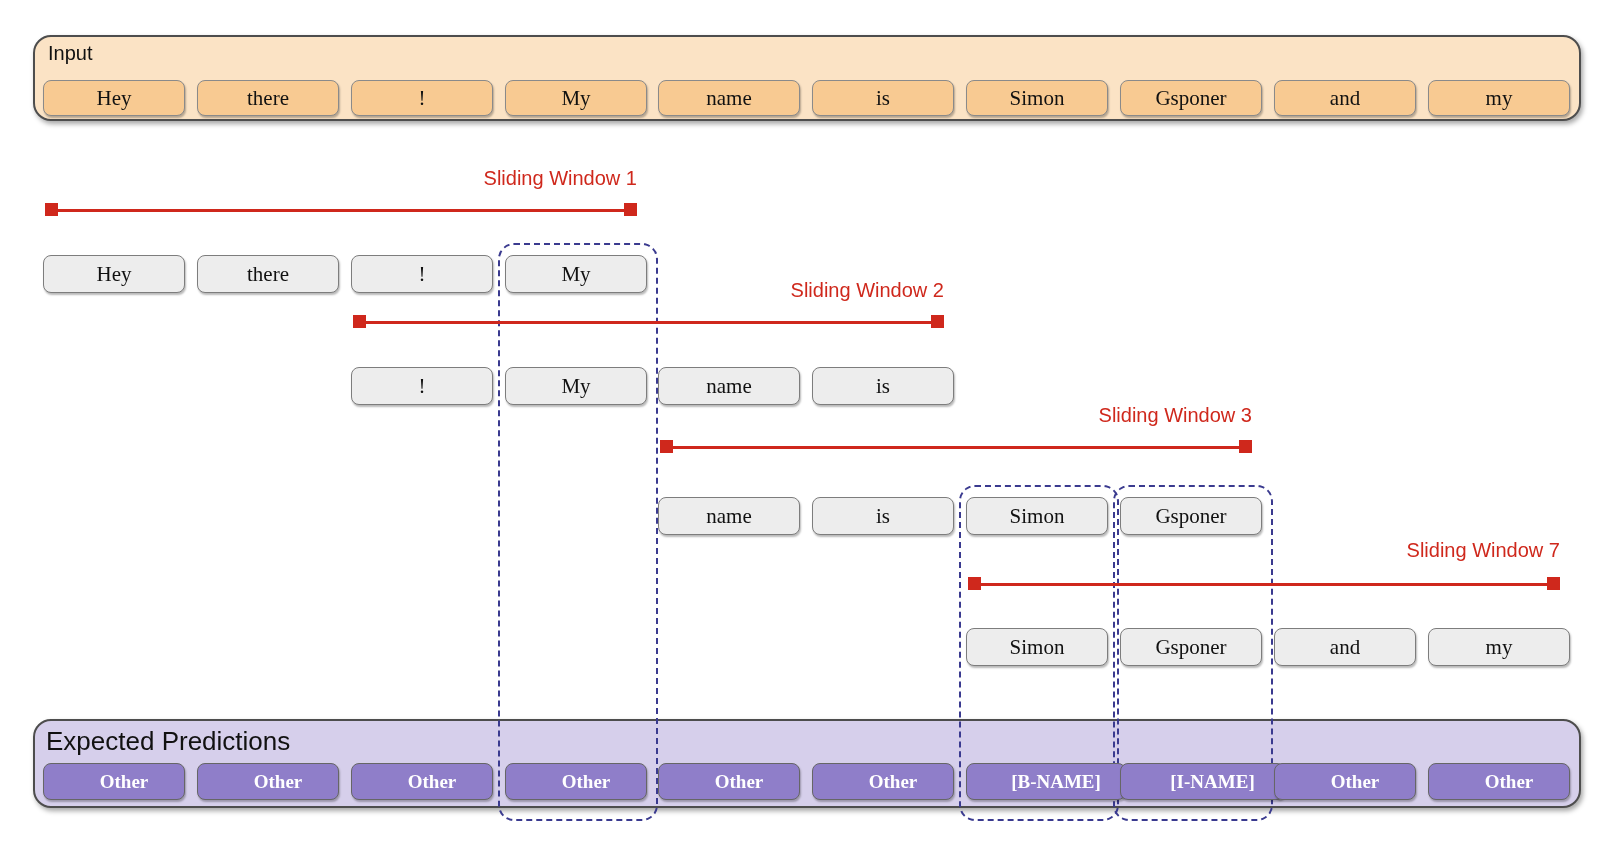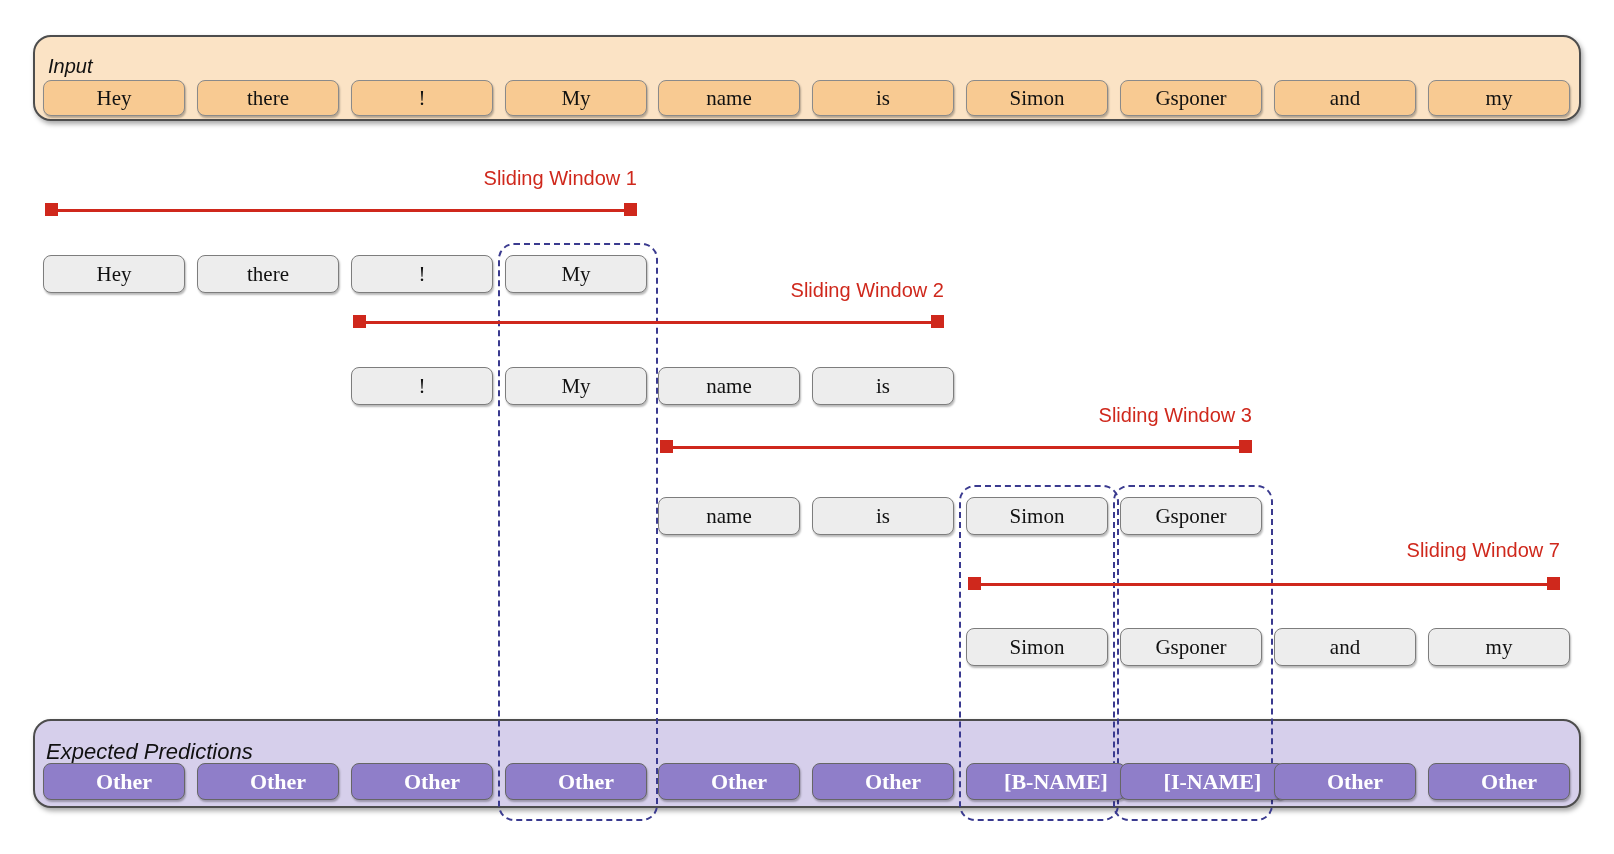--- a/index.html
+++ b/index.html
@@ -19,27 +19,25 @@
     border: 2px solid var(--input-container-border, #4d4d4d);
     border-radius: 18px;
     box-shadow: 2px 3px 5px rgba(0,0,0,0.35);
     z-index: 1;
   }
   .group-box.input  { background: var(--input-container-fill, #fbe3c5); }
   .group-box.pred   { background: var(--pred-container-fill, #d6cfeb); }
 
   .group-label {
     position: absolute;
-    font-style: italic;
     z-index: 2;
     white-space: nowrap;
-    margin-top: 13px;
   }
   .group-label.input { font-size: 20px; }
-  .group-label.pred  { font-size: 22px; }
+  .group-label.pred  { font-size: 26px; }
 
   
   .token {
     display: flex;
     align-items: center;
     justify-content: center;
     border-radius: 8px;
     font-size: 21px;
     white-space: nowrap;
     z-index: 5;
@@ -51,21 +49,21 @@
   }
   .token.win-tok {
     background: var(--window-token-fill, #ededed);
     border: 1.5px solid var(--window-token-border, #7d7d7d);
   }
   .token.pred-tok {
     background: var(--pred-token-fill, #8f7ec9);
     border: 1.5px solid var(--pred-token-border, #666666);
     color: var(--pred-token-text, #ffffff);
     font-weight: bold;
-    font-size: 22px;
+    font-size: 19px;
     padding-left: 20px;
   }
 
   
   .win-label {
     position: absolute;
     color: var(--window-accent, #cf281c);
     font-size: 20px;
     white-space: nowrap;
     transform: translateX(-100%);

